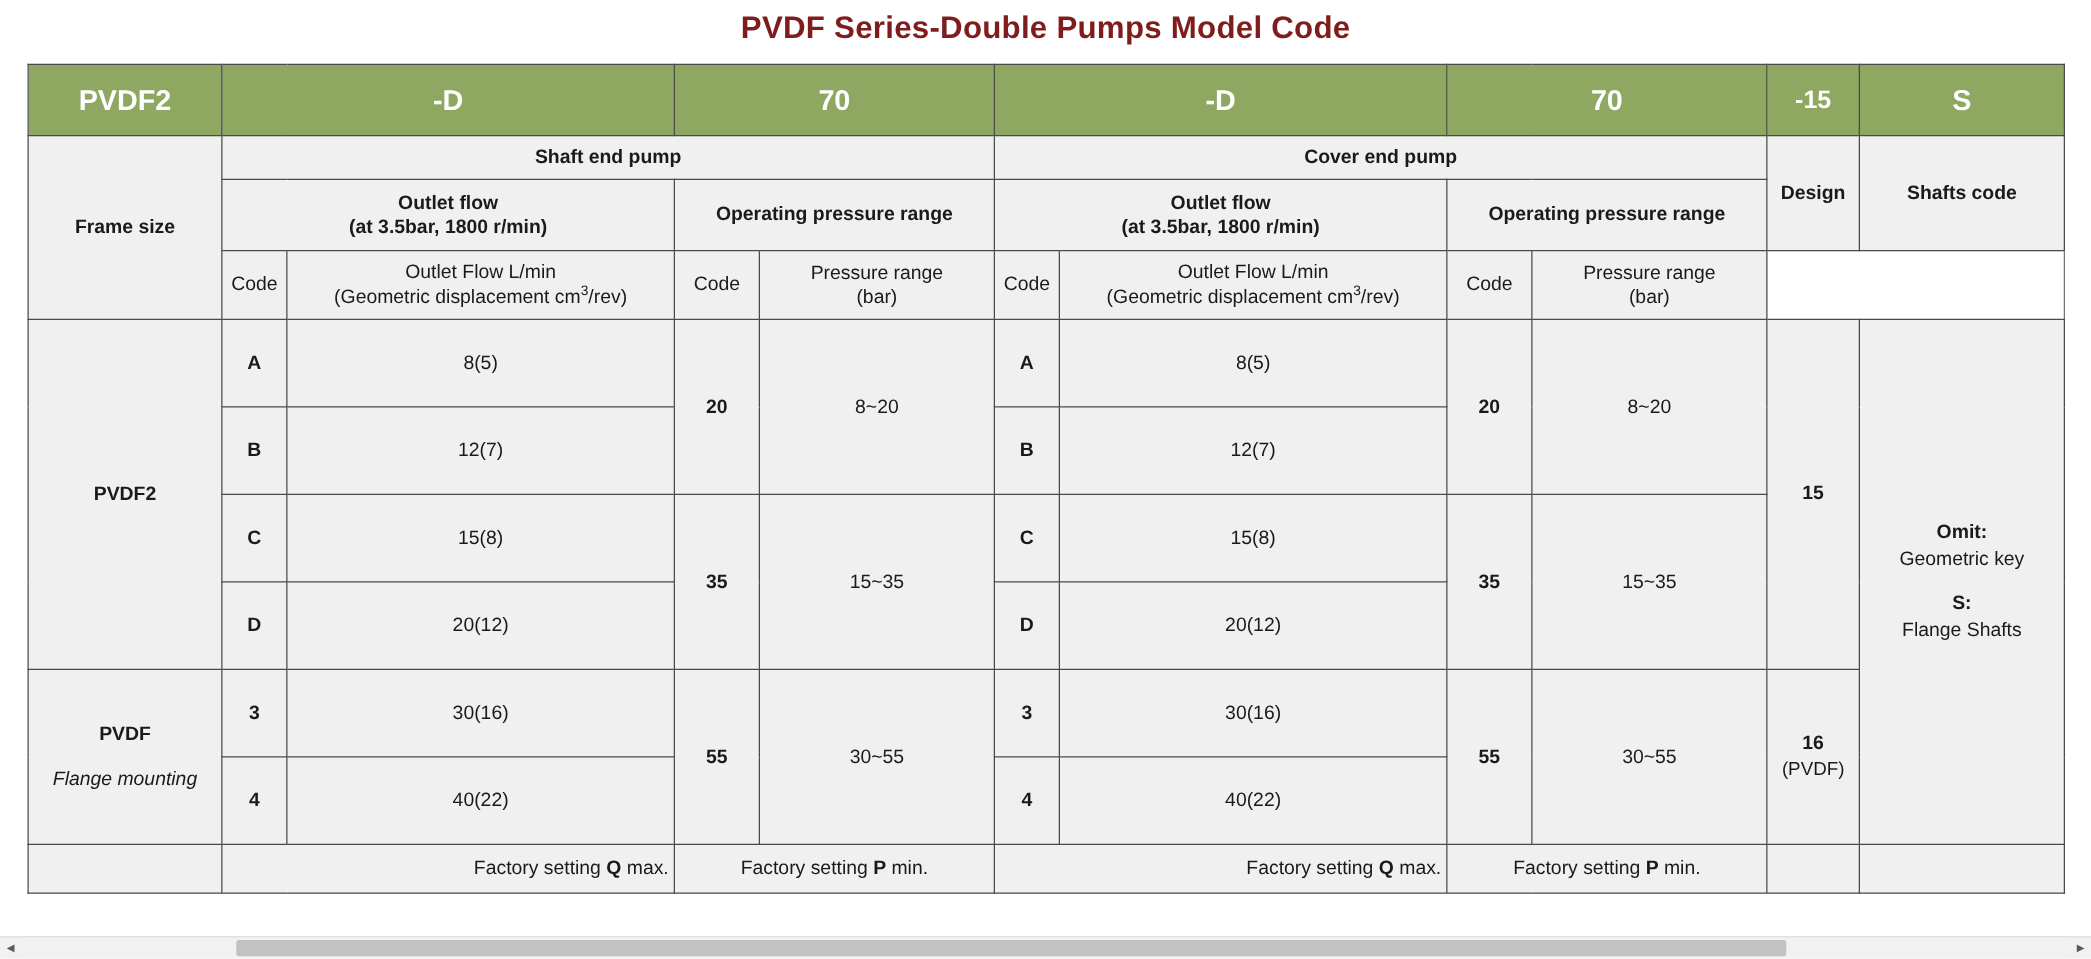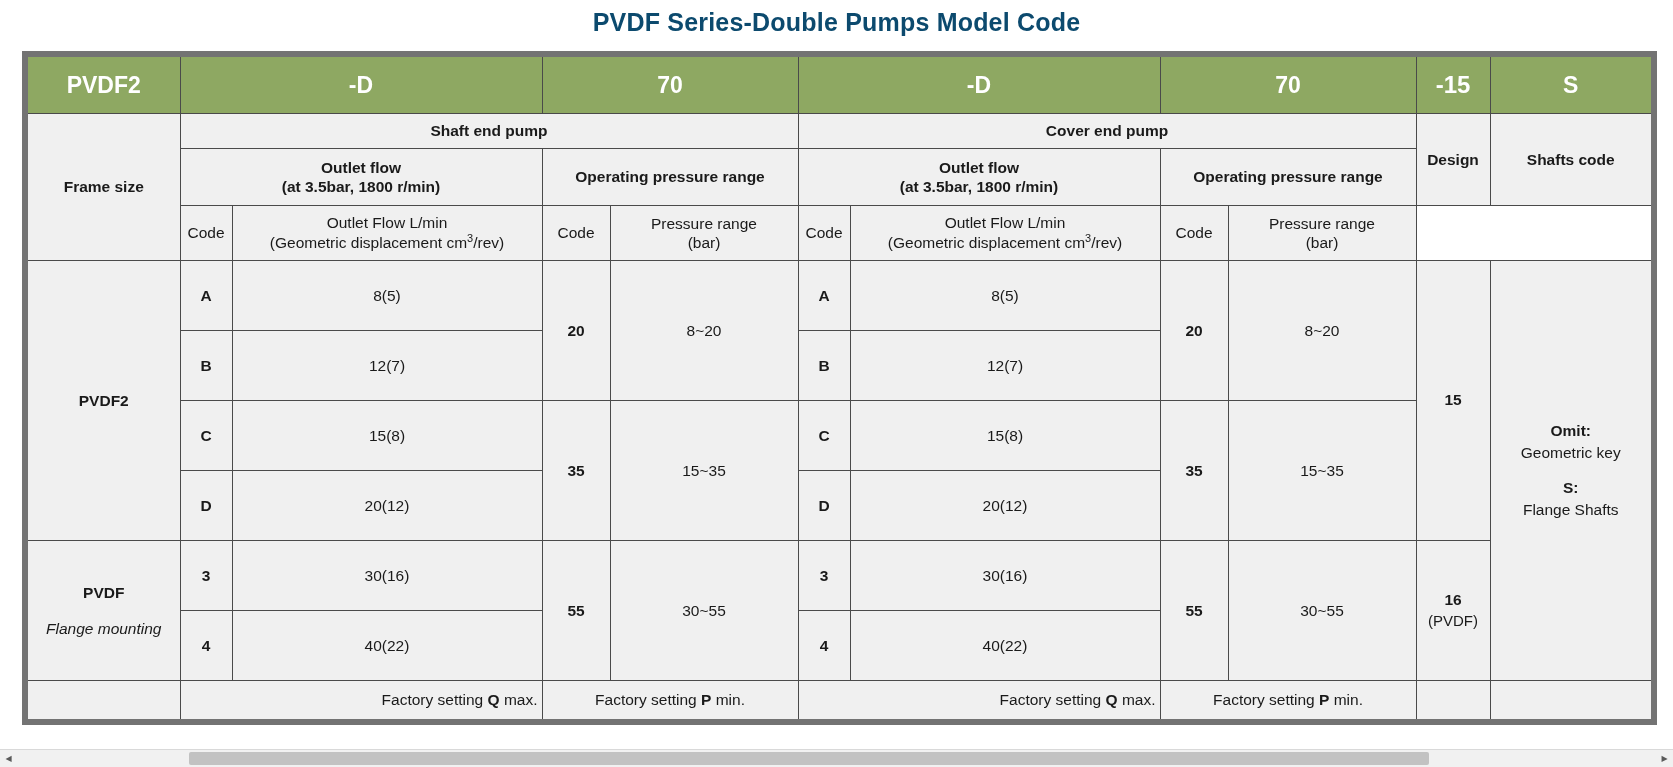--- a/index.html
+++ b/index.html
@@ -15,51 +15,51 @@
     overflow: hidden;
     position: relative;
   }
   #page-title {
     text-align: center;
     font-size: 25px;
     font-weight: bold;
     letter-spacing: .2px;
     padding: 8px 0 14px 0;
     margin: 0;
-    color: #0c4a6e;
+    color: #7f1d1d;
   }
   .table-wrap {
     padding: 0 22px;
     box-sizing: border-box;
     width: 1673px;
   }
   table.model-code {
     border-collapse: collapse;
     table-layout: fixed;
     width: 1629px;
-    border: 6px solid #737373;
+    border: 1px solid #737373;
   }
   table.model-code td {
     border: 1px solid #4a4a4a;
     background: #f0f0f0;
     text-align: center;
     vertical-align: middle;
     font-size: 15.5px;
     padding: 2px 4px;
   }
   tr.code-row td {
     background: #8ea862;
     color: #ffffff;
     font-weight: bold;
     font-size: 23px;
     height: 52px;
     border-color: #4a4a4a;
   }
   tr.code-row td.code-small {
-    font-size: 24px;
+    font-size: 20px;
   }
   .grp-head {
     font-weight: bold;
     font-size: 16px;
     height: 30px;
     margin-top: 27px;
   }
   .sub-head {
     font-weight: bold;
     font-size: 16.5px;

